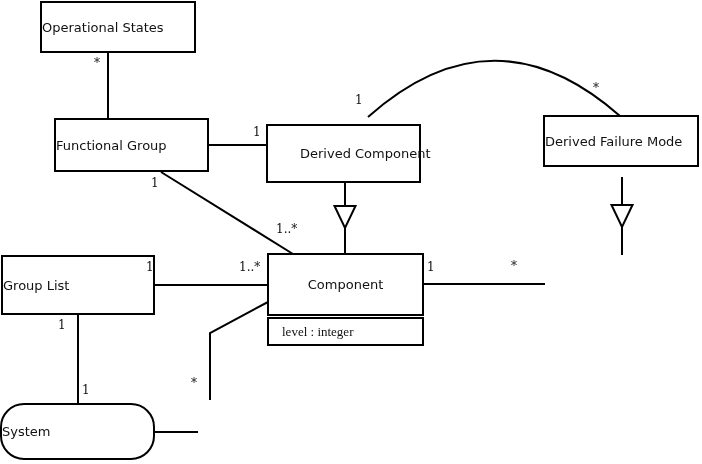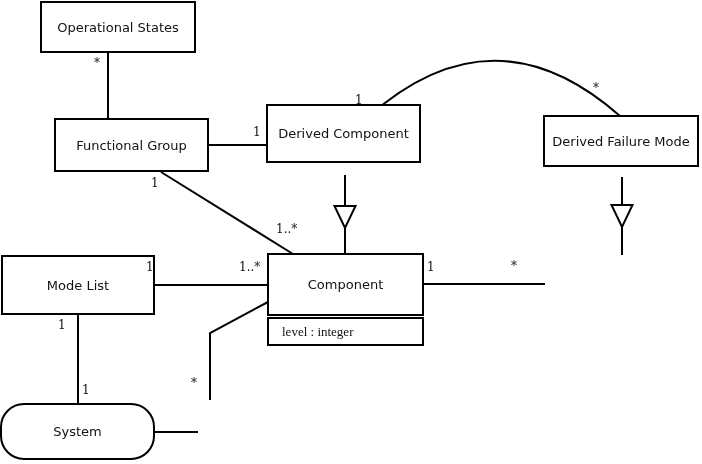--- a/index.html
+++ b/index.html
@@ -22,21 +22,20 @@
     width: 702px;
     height: 464px;
   }
   .uml-class {
     position: absolute;
     box-sizing: border-box;
     background: #ffffff;
     border: 2px solid #000000;
     display: flex;
     align-items: center;
-    justify-content: center;
     font-size: 13px;
     color: #111111;
     z-index: 2;
   }
   .uml-class .cls-name {
     text-align: center;
     white-space: nowrap;
   }
   .uml-compartmented {
     position: absolute;
@@ -109,30 +108,30 @@
   </svg>
 
   <div class="uml-class" style="left:40px; top:1px; width:156px; height:52px;">
     <span class="cls-name">Operational States</span>
   </div>
 
   <div class="uml-class" style="left:37px; top:118px; width:155px; height:54px;margin-left:17px;">
     <span class="cls-name">Functional Group</span>
   </div>
 
-  <div class="uml-class" style="left:266px; top:104px; width:155px; height:59px;">
+  <div class="uml-class" style="left:266px; top:124px; width:155px; height:59px;padding-left:32px;">
     <span class="cls-name">Derived Component</span>
   </div>
 
   <div class="uml-class" style="left:543px; top:115px; width:156px; height:52px;">
     <span class="cls-name">Derived Failure Mode</span>
   </div>
 
   <div class="uml-class" style="left:1px; top:255px; width:154px; height:60px;">
-    <span class="cls-name">Mode List</span>
+    <span class="cls-name">Group List</span>
   </div>
 
   <div class="uml-compartmented" style="left:267px; top:253px; width:153px;">
     <div class="name-compartment" style="width:157px; height:63px;">
       <span class="cls-name">Component</span>
     </div>
     <div class="attr-compartment" style="width:157px; height:29px;font-family:Liberation Serif, serif;">
       <span>level : integer</span>
     </div>
   </div>

